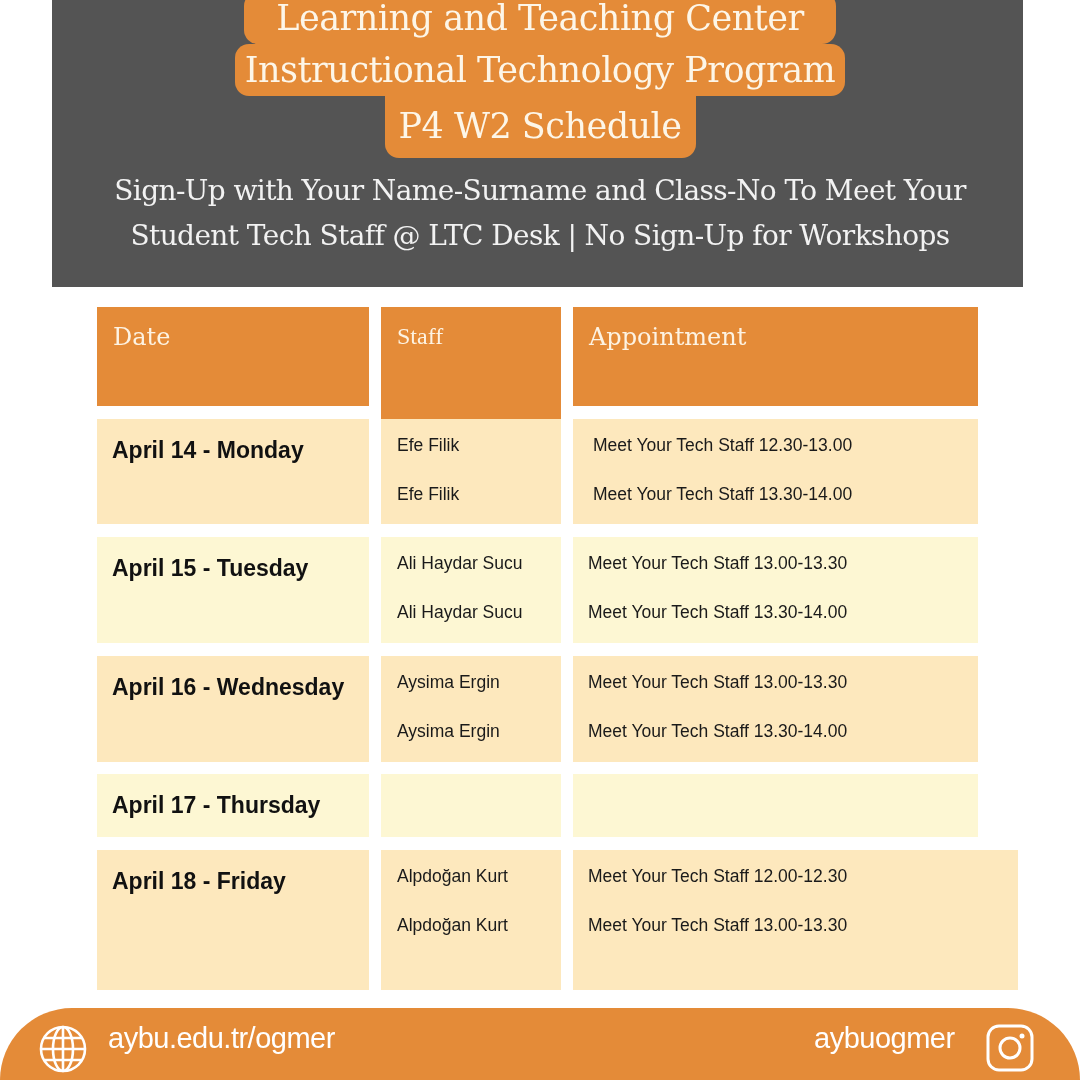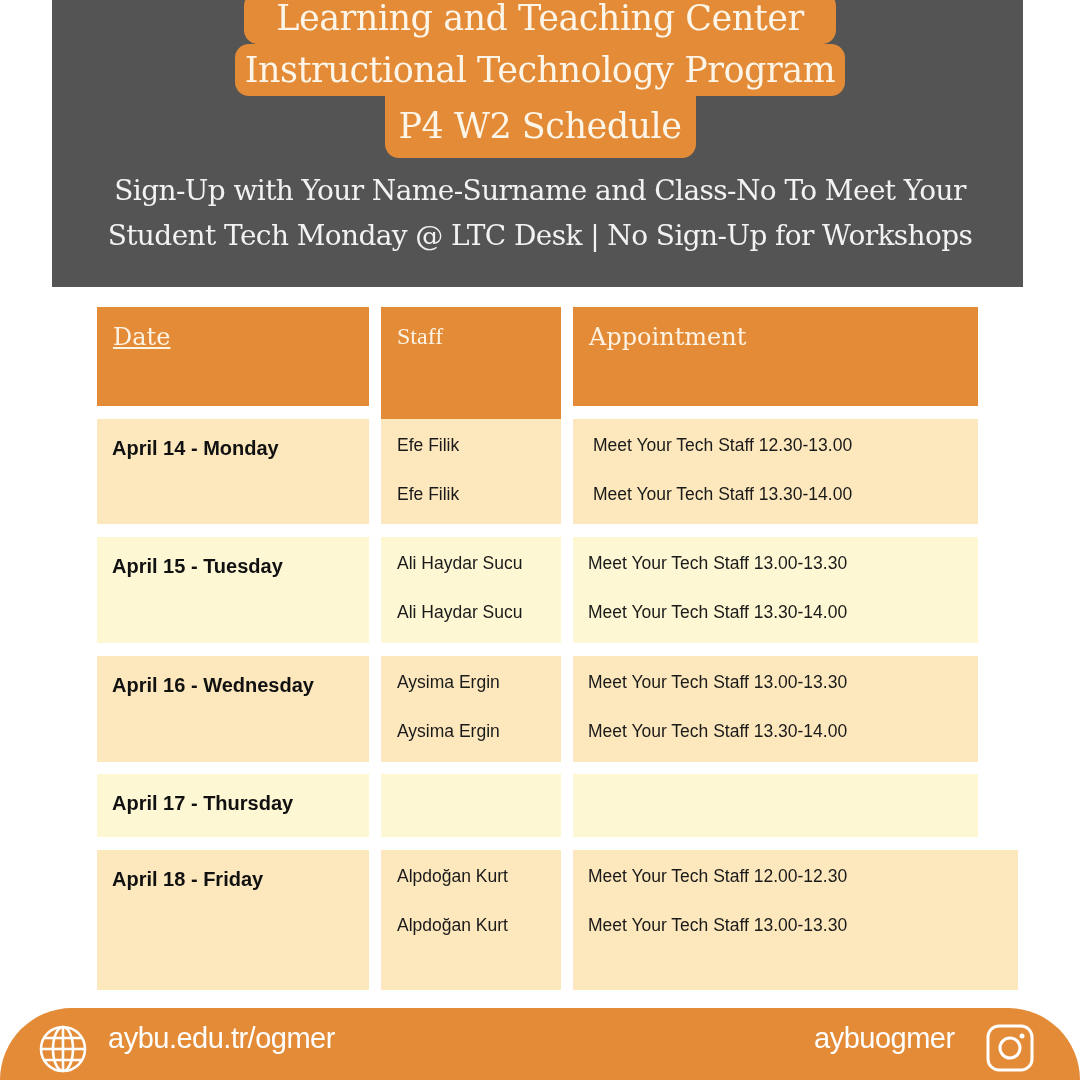--- a/index.html
+++ b/index.html
@@ -32,21 +32,21 @@
       letter-spacing: -0.6px;
     }
     .cell {
       position: absolute; box-sizing: border-box;
     }
     .hdr { background: #e48b38; color: #fdf3e3;
       font-family: "DejaVu Serif", serif; font-size: 24px; padding: 16px 0 0 16px; }
     .row-a { background: #fde8bd; }
     .row-b { background: #fdf7d3; }
     .date {
-      font-weight: bold; font-size: 20px; color: #111; padding: 18px 0 0 15px;
+      font-weight: bold; font-size: 23px; color: #111; padding: 18px 0 0 15px;
     }
     .line {
       position: absolute; font-size: 17.5px; color: #1a1a1a; white-space: nowrap;
     }
     .footer {
       position: absolute; left: 0; top: 1008px; width: 1080px; height: 72px;
       background: #e48b38; border-radius: 80px 80px 0 0;
     }
     .footer-text {
       position: absolute; top: 1022px; color: #ffffff;
@@ -61,24 +61,24 @@
 <div class="banner"></div>
 
 <div class="title-wrap">
   <div class="title-line l1">Learning and Teaching Center</div>
   <div class="title-line l2">Instructional Technology Program</div>
   <div class="title-line l3">P4 W2 Schedule</div>
 </div>
 
 <div class="subtitle">
   <div>Sign-Up with Your Name-Surname and Class-No To Meet Your</div>
-  <div>Student Tech Monday @ LTC Desk | No Sign-Up for Workshops</div>
+  <div>Student Tech Staff @ LTC Desk | No Sign-Up for Workshops</div>
 </div>
 
-<div class="cell hdr" style="left:97px;top:307px;width:272px;height:99px;text-decoration:underline;">Date</div>
+<div class="cell hdr" style="left:97px;top:307px;width:272px;height:99px;">Date</div>
 <div class="cell hdr" style="left:381px;top:307px;width:180px;height:114px;font-family:Liberation Serif, serif;">Staff</div>
 <div class="cell hdr" style="left:573px;top:307px;width:405px;height:99px;">Appointment</div>
 
 <div class="cell row-a date" style="left:97px;top:419px;width:272px;height:105px;">April 14 - Monday</div>
 <div class="cell row-a" style="left:381px;top:419px;width:180px;height:105px;">
   <span class="line" style="left:16px;top:16px;">Efe Filik</span>
   <span class="line" style="left:16px;top:65px;">Efe Filik</span>
 </div>
 <div class="cell row-a" style="left:573px;top:419px;width:405px;height:105px;">
   <span class="line" style="left:20px;top:16px;">Meet Your Tech Staff 12.30-13.00</span>

